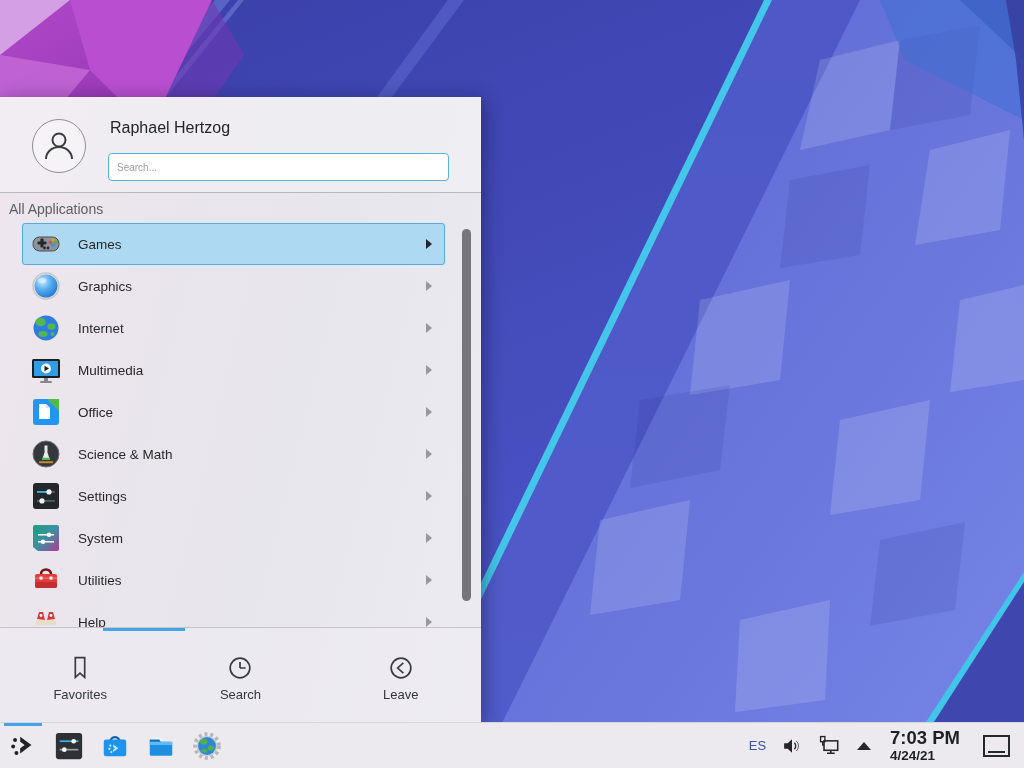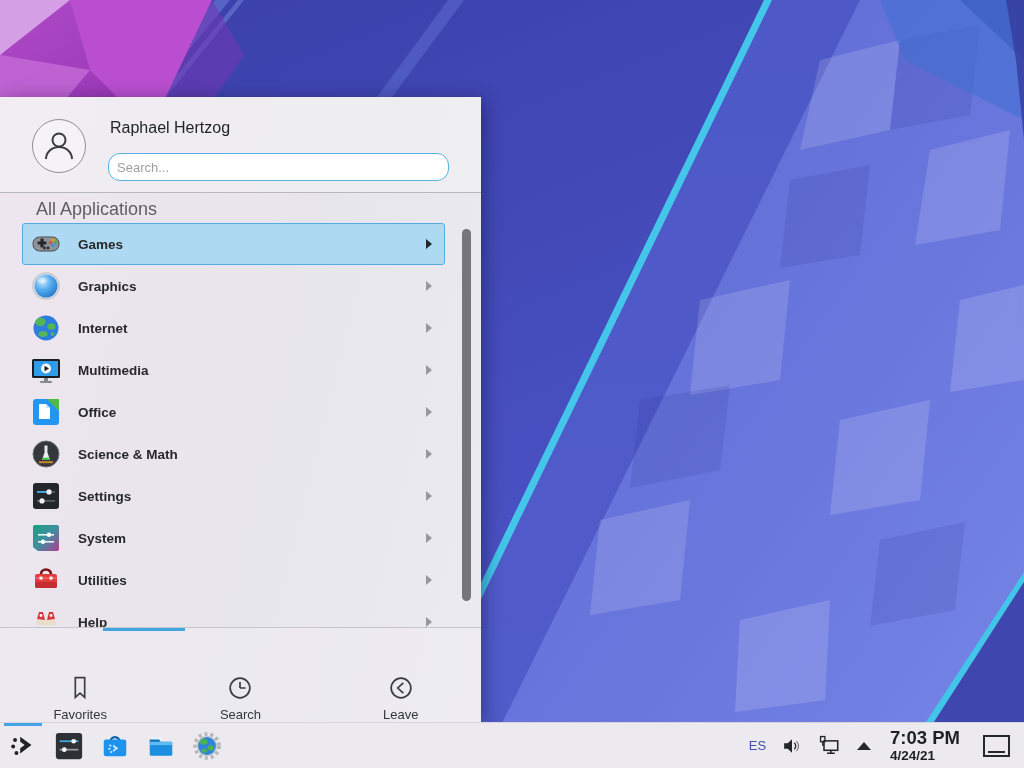--- a/index.html
+++ b/index.html
@@ -15,47 +15,47 @@
     background:linear-gradient(104deg,#efe6ee 0%,#e9e5ec 35%,#e7e6ec 60%,#ecebf1 100%);
     box-shadow:2px 4px 18px rgba(10,10,40,.45); display:flex; flex-direction:column; }
 
   .lheader { height:96px; padding:14px 20px 0 20px; display:flex; align-items:flex-start;
     background:rgba(246,246,248,.45); border-bottom:1px solid #b9b8bd; }
   .avatar { width:54px; height:54px; border-radius:50%; border:1px solid #8e8e93;
     margin:8px 22px 0 12px; display:flex; align-items:center; justify-content:center;
     background:rgba(255,255,255,.35); cursor:pointer; }
   .hright { flex:1; padding-top:4px; }
   .uname { font-size:16px; color:#232629; margin:4px 0 16px 2px; }
-  .searchbox { width:341px; height:28px; border:1px solid #58b0e4; border-radius:12px;
-    background:#ffffff; font-size:13px; padding:0 8px; color:#0c4a6e; outline:none;
+  .searchbox { width:341px; height:28px; border:1px solid #58b0e4; border-radius:4px;
+    background:#ffffff; font-size:10px; padding:0 8px; color:#0c4a6e; outline:none;
     font-family:"Liberation Sans","DejaVu Sans",sans-serif; }
   .searchbox::placeholder { color:#9d9fa2; }
 
-  .sectionlabel { height:30px; line-height:32px; padding-left:36px; font-size:18px;
+  .sectionlabel { height:30px; line-height:32px; padding-left:9px; font-size:14px;
     color:#5c5f62; }
 
   .applist { position:relative; height:404px; overflow:hidden; }
   .approw { height:42px; margin:0 36px 0 22px; display:flex; align-items:center;
-    border:1px solid transparent; border-radius:3px; position:relative; cursor:pointer;font-weight:bold; }
+    border:1px solid transparent; border-radius:3px; position:relative; cursor:pointer; }
   .approw.selected { background:#aed9f2; border-color:#53ace0; }
   .appicon { width:32px; height:32px; margin:0 16px 0 7px; flex:0 0 32px; }
   .applabel { font-size:13.5px; color:#26282b; }
   .rowarrow { position:absolute; right:12px; width:0; height:0;
     border-left:6px solid #97979c; border-top:5px solid transparent;
     border-bottom:5px solid transparent; }
   .approw.selected .rowarrow { border-left-color:#232629; }
   .scrollbar { position:absolute; right:10px; top:6px; width:9px; height:372px;
     border-radius:5px; background:#76767a; cursor:grab; }
 
   .tabbar { height:95px; border-top:1px solid #c6c5ca; position:relative;
     display:flex; align-items:stretch; background:rgba(240,238,243,.5); }
   .tabindicator { position:absolute; top:0; left:calc(20% + 7px); width:calc(20% - 14px);
     height:3px; background:#42a6e3; }
   .tab { flex:1; display:flex; flex-direction:column; align-items:center;
-    justify-content:flex-end; gap:4px; cursor:pointer; padding-top:4px; }
+    justify-content:center; gap:4px; cursor:pointer; padding-top:4px; }
   .tablabel { font-size:13px; color:#33363a; }
 
   
   .taskbar { position:absolute; left:0; bottom:0; width:1024px; height:46px;
     background:#eceaee; border-top:1px solid #d7d5da; display:flex; align-items:center;
     padding:0 8px 0 0; }
   .tb-left { display:flex; align-items:center; height:100%; }
   .tbapp { width:46px; height:46px; display:flex; align-items:center; justify-content:center;
     position:relative; cursor:pointer; }
   .tbapp.active::before { content:""; position:absolute; top:0; left:4px; right:4px;

